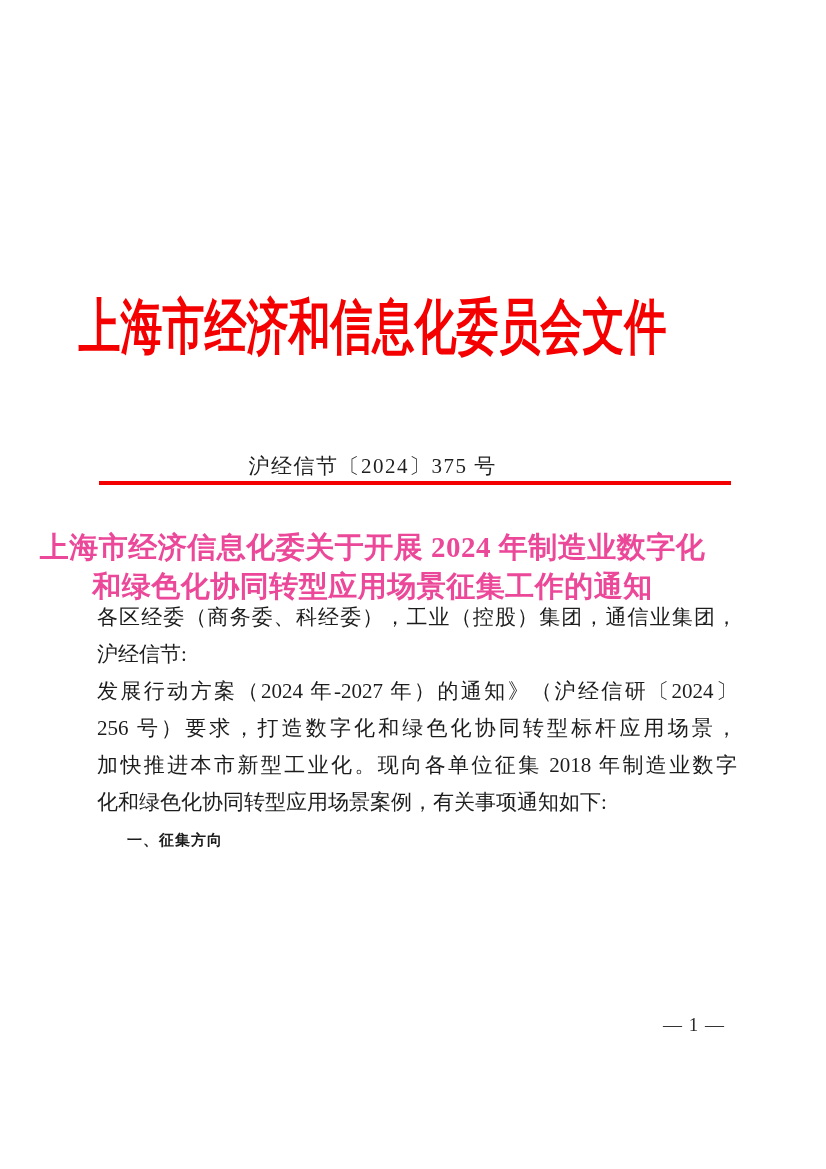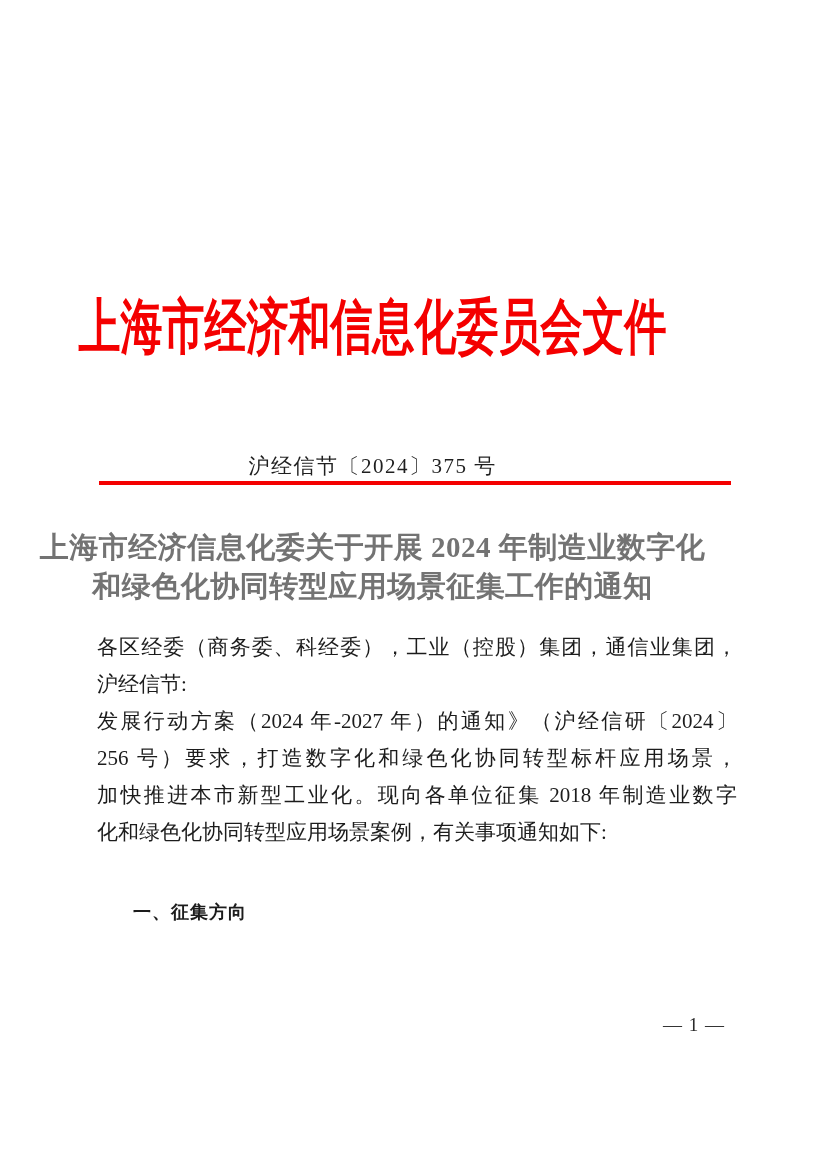--- a/index.html
+++ b/index.html
@@ -53,26 +53,26 @@
   }
   .doc-title {
     position: absolute;
     top: 528px;
     left: 0;
     width: 100%;
     text-align: center;
     font-size: 29px;
     line-height: 39px;
     font-weight: bold;
-    color: #737373;
+    color: #ec4899;
     letter-spacing: 0.5px;
   }
   .body-block {
     position: absolute;
-    top: 629px;
+    top: 599px;
     left: 97px;
     width: 640px;
     font-size: 21px;
     line-height: 37px;
     color: #1c1c1c;
   }
   .body-line {
     width: 100%;
     height: 37px;
     white-space: nowrap;
@@ -83,22 +83,21 @@
     text-align: justify;
     text-align-last: justify;
   }
   .body-line.indent {
     text-indent: 2em;
   }
   .body-line.heading {
     font-weight: bold;
     font-family: "Liberation Sans", "DejaVu Sans", sans-serif;
     letter-spacing: 1px;
-    font-size: 18px;
-    margin-top: 43px;
+    font-size: 15px;
   }
   .page-number {
     position: absolute;
     top: 1013px;
     left: 649px;
     width: 90px;
     text-align: center;
     font-size: 19px;
     line-height: 24px;
     color: #2a2a2a;

